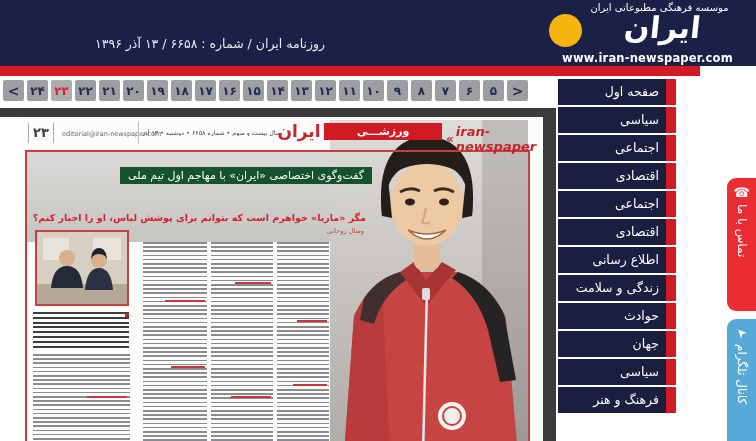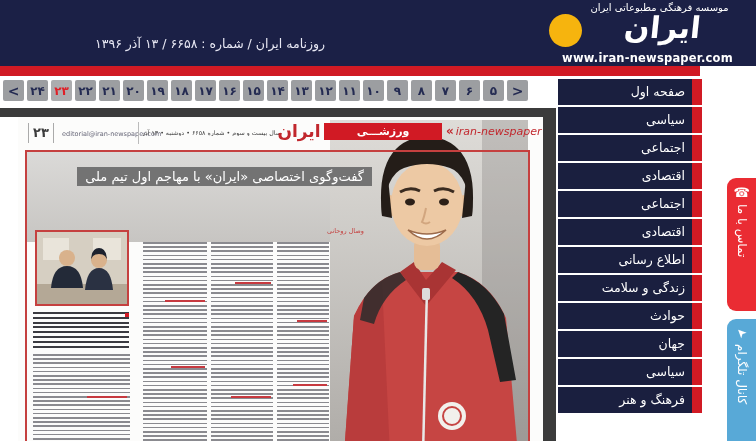--- a/index.html
+++ b/index.html
@@ -32,48 +32,48 @@
   .pg-num { position:absolute; left:10px; top:6px; width:26px; height:20px; border-left:1px solid #aaa; border-right:1px solid #aaa;
     text-align:center; font-size:13px; font-weight:bold; color:#3c3c3c; line-height:20px; }
   .pg-email { position:absolute; left:44px; top:13px; font-size:6.5px; color:#667; }
   .pg-vline { position:absolute; left:120px; top:5px; width:1px; height:22px; background:#bbb; }
   .pg-dateline { position:absolute; left:125px; top:12px; width:138px; font-size:6.3px; color:#444; direction:rtl; white-space:nowrap; overflow:hidden; }
   .pg-masthead { position:absolute; left:258px; top:4px; width:46px; font-size:17px; font-weight:bold; color:#c1272d; text-align:center; z-index:6; }
   .pg-section { position:absolute; left:306px; top:6px; width:118px; height:17px; background:#d11a24; color:#fff; font-size:11px;
     font-weight:bold; text-align:center; line-height:17px; letter-spacing:1px; z-index:6; }
   .pg-brand { position:absolute; left:428px; top:7px; z-index:6; color:#c1272d; display:flex; align-items:center; gap:2px; }
   .pg-brand .chev { font-size:12px; font-weight:bold; }
-  .pg-brand .btxt { font-size:11px; font-weight:normal; font-style:italic; }
+  .pg-brand .btxt { font-size:13px; font-weight:bold; font-style:italic; }
 
   
   .content { position:absolute; left:7px; top:33px; width:505px; height:300px; }
   .content-border { position:absolute; left:7px; top:33px; width:505px; height:300px; border:2px solid #c5403f; z-index:5; pointer-events:none; }
   .gray-band { position:absolute; left:0; top:0; width:505px; height:92px; background:linear-gradient(#dbdad8,#c7c5c2); z-index:1; }
   .photo { position:absolute; left:305px; top:-30px; width:198px; height:335px; overflow:hidden; z-index:2; }
 
-  .kicker { position:absolute; right:158px; top:17px; background:#737373; color:#fff; font-size:13px; padding:2px 8px;
+  .kicker { position:absolute; right:158px; top:17px; background:#14532d; color:#fff; font-size:11px; padding:2px 8px;
     direction:rtl; white-space:nowrap; z-index:3; }
   .headline { position:absolute; right:162px; top:32px; font-size:18.5px; font-weight:bold; color:#141414; direction:rtl;
     white-space:nowrap; z-index:3; }
   .subhead { position:absolute; right:164px; top:62px; font-size:9.5px; font-weight:bold; color:#d2232a; direction:rtl;
     white-space:nowrap; z-index:3; }
   .byline { position:absolute; right:166px; top:77px; font-size:6.5px; color:#c5403f; direction:rtl; z-index:3; }
 
   
   .txtcol { position:absolute; z-index:2;
     background-image:repeating-linear-gradient(to bottom, rgba(45,45,55,.55) 0 1.6px, transparent 1.6px 4.2px); }
   .caption { position:absolute; z-index:2;
     background-image:repeating-linear-gradient(to bottom, rgba(25,25,32,.85) 0 1.9px, transparent 1.9px 4.8px); }
   .rd { position:absolute; height:2px; background:#c7393f; z-index:3; }
   .cap-bullet { position:absolute; width:4px; height:4px; background:#d11a24; z-index:3; }
   .inset-photo { position:absolute; left:10px; top:80px; width:94px; height:76px; border:2px solid #c5403f; z-index:3; background:#d6cfc2; }
 
   
   .sidebar { position:absolute; left:558px; top:79px; width:142px; }
-  .sb-item { width:144px; height:26px; margin-bottom:2px; background:#1a1f3f; border-right:10px solid #d11a24;
+  .sb-item { width:118px; height:26px; margin-bottom:2px; background:#1a1f3f; border-right:10px solid #d11a24;
     color:#fff; font-size:12.5px; line-height:26px; text-align:right; padding-right:7px; cursor:pointer; }
 
   
   .vtab { position:absolute; left:727px; width:29px; border-radius:9px 0 0 9px; color:#fff; display:flex; flex-direction:column;
     align-items:center; padding-top:8px; gap:5px; cursor:pointer; }
   .tab-contact { top:178px; height:133px; background:#ea2c33; }
   .tab-telegram { top:319px; height:140px; background:#58a9d7; }
   .vtab .ticon { font-size:13px; line-height:1; }
   .tab-telegram .ticon { transform:rotate(-135deg); font-size:12px; }
   .vtext { writing-mode:vertical-rl; font-size:12px; white-space:nowrap; }
@@ -168,20 +168,21 @@
           <path d="M70,72 Q80,66 90,71" stroke="#3a2b20" stroke-width="3" fill="none"></path>
           <path d="M104,71 Q114,66 124,72" stroke="#3a2b20" stroke-width="3" fill="none"></path>
           <ellipse cx="80" cy="82" rx="5" ry="3.4" fill="#2c2018"></ellipse>
           <ellipse cx="114" cy="82" rx="5" ry="3.4" fill="#2c2018"></ellipse>
           <path d="M96,88 Q94,98 92,102 Q96,105 100,102" stroke="#d2a67f" stroke-width="2" fill="none"></path>
           <path d="M78,110 Q97,128 116,110 Q97,118 78,110 Z" fill="#fff" stroke="#9c6a4a" stroke-width="1.5"></path>
         </svg>
       </div>
 
       <div class="kicker">گفت‌وگوی اختصاصی «ایران» با مهاجم اول تیم ملی</div>
+      <div class="subhead">مگر «ماریا» خواهرم است که بتوانم برای پوشش لباس، او را اجبار کنم؟</div>
       <div class="byline">وصال روحانی</div>
 
       <div class="inset-photo">
         <svg viewBox="0 0 90 72" width="90" height="72">
           <rect width="90" height="72" fill="#d6cfc2"></rect>
           <rect x="6" y="6" width="26" height="22" fill="#e9e4da"></rect>
           <rect x="56" y="6" width="28" height="22" fill="#e9e4da"></rect>
           <rect y="52" width="90" height="20" fill="#b4a896"></rect>
           <circle cx="30" cy="26" r="8" fill="#d9b28c"></circle>
           <path d="M14,56 Q16,34 30,34 Q44,34 46,56 Z" fill="#232a38"></path>

